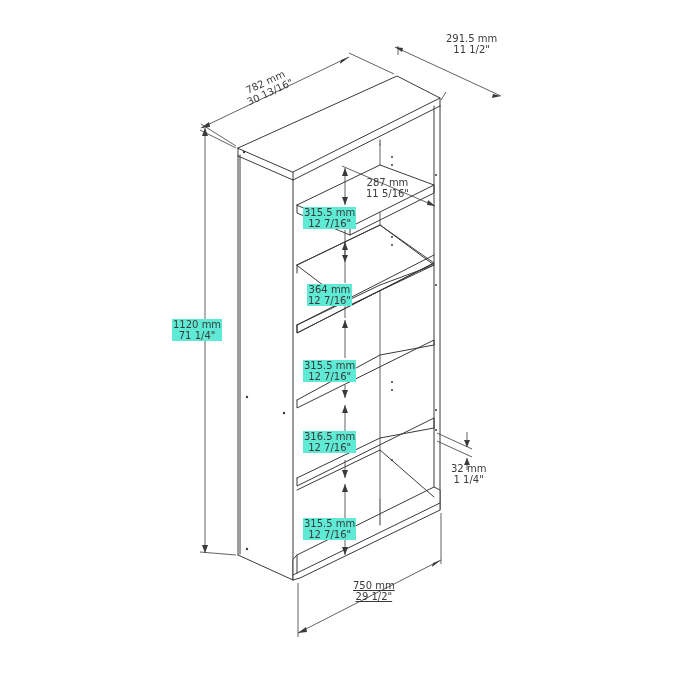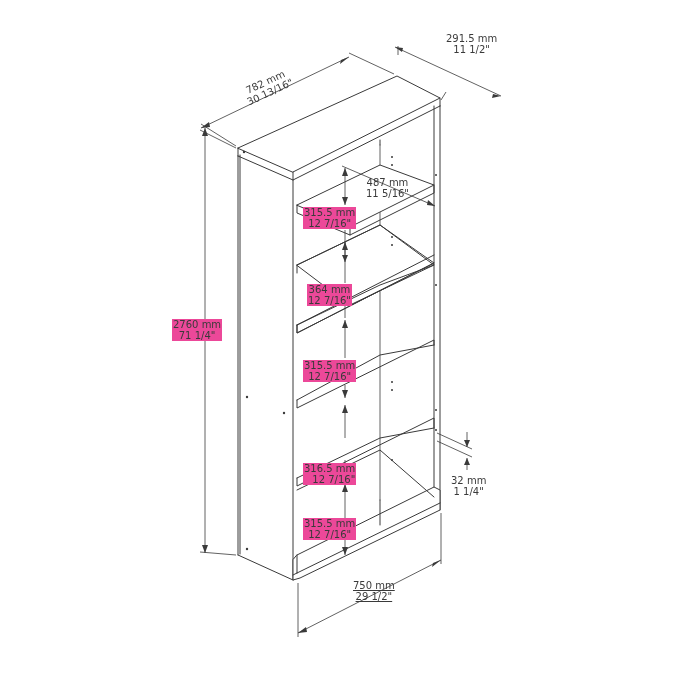--- a/index.html
+++ b/index.html
@@ -9,21 +9,21 @@
     position: absolute;
     font-family: "DejaVu Sans", sans-serif;
     font-size: 10px;
     color: #3a3a3a;
     text-align: center;
     line-height: 11px;
     white-space: nowrap;
     background: transparent;
   }
   .lbl span { display: block; }
-  .bg { background: #ec4899; padding: 0 1px; }
+  .bg { background: #5eead4; padding: 0 1px; }
 </style>
 </head>
 <body>
 
 <svg id="diagram" viewBox="0 0 675 675" xmlns="http://www.w3.org/2000/svg">
   <g fill="none" stroke="#3a3a3a" stroke-width="1" stroke-linejoin="round" stroke-linecap="round">
 
     <g>
       <polygon points="238,148 397,76 440,98 293,172" fill="#fff"></polygon>
       <line x1="238" y1="148" x2="238" y2="156"></line>
@@ -167,55 +167,55 @@
   <span>782 mm</span>
   <span>30 13/16"</span>
 </div>
 
 <div class="lbl" style="left:446px; top:33px;">
   <span>291.5 mm</span>
   <span>11 1/2"</span>
 </div>
 
 <div class="lbl bg" style="left:172px; top:319px;">
-  <span>2760 mm</span>
+  <span>1120 mm</span>
   <span>71 1/4"</span>
 </div>
 
 <div class="lbl" style="left:366px; top:177px;">
-  <span>487 mm</span>
+  <span>287 mm</span>
   <span>11 5/16"</span>
 </div>
 
 <div class="lbl bg" style="left:303px; top:207px;">
   <span>315.5 mm</span>
   <span>12 7/16"</span>
 </div>
 
 <div class="lbl bg" style="left:307px; top:284px;">
   <span>364 mm</span>
   <span>12 7/16"</span>
 </div>
 
 <div class="lbl bg" style="left:303px; top:360px;">
   <span>315.5 mm</span>
   <span>12 7/16"</span>
 </div>
 
-<div class="lbl bg" style="left:303px; top:463px;text-align:right;">
+<div class="lbl bg" style="left:303px; top:431px;">
   <span>316.5 mm</span>
   <span>12 7/16"</span>
 </div>
 
 <div class="lbl bg" style="left:303px; top:518px;">
   <span>315.5 mm</span>
   <span>12 7/16"</span>
 </div>
 
-<div class="lbl" style="left:451px; top:475px;">
+<div class="lbl" style="left:451px; top:463px;">
   <span>32 mm</span>
   <span>1 1/4"</span>
 </div>
 
 <div class="lbl" style="left:353px; top:580px;text-decoration:underline;">
   <span>750 mm</span>
   <span>29 1/2"</span>
 </div>
 
 </body></html>

